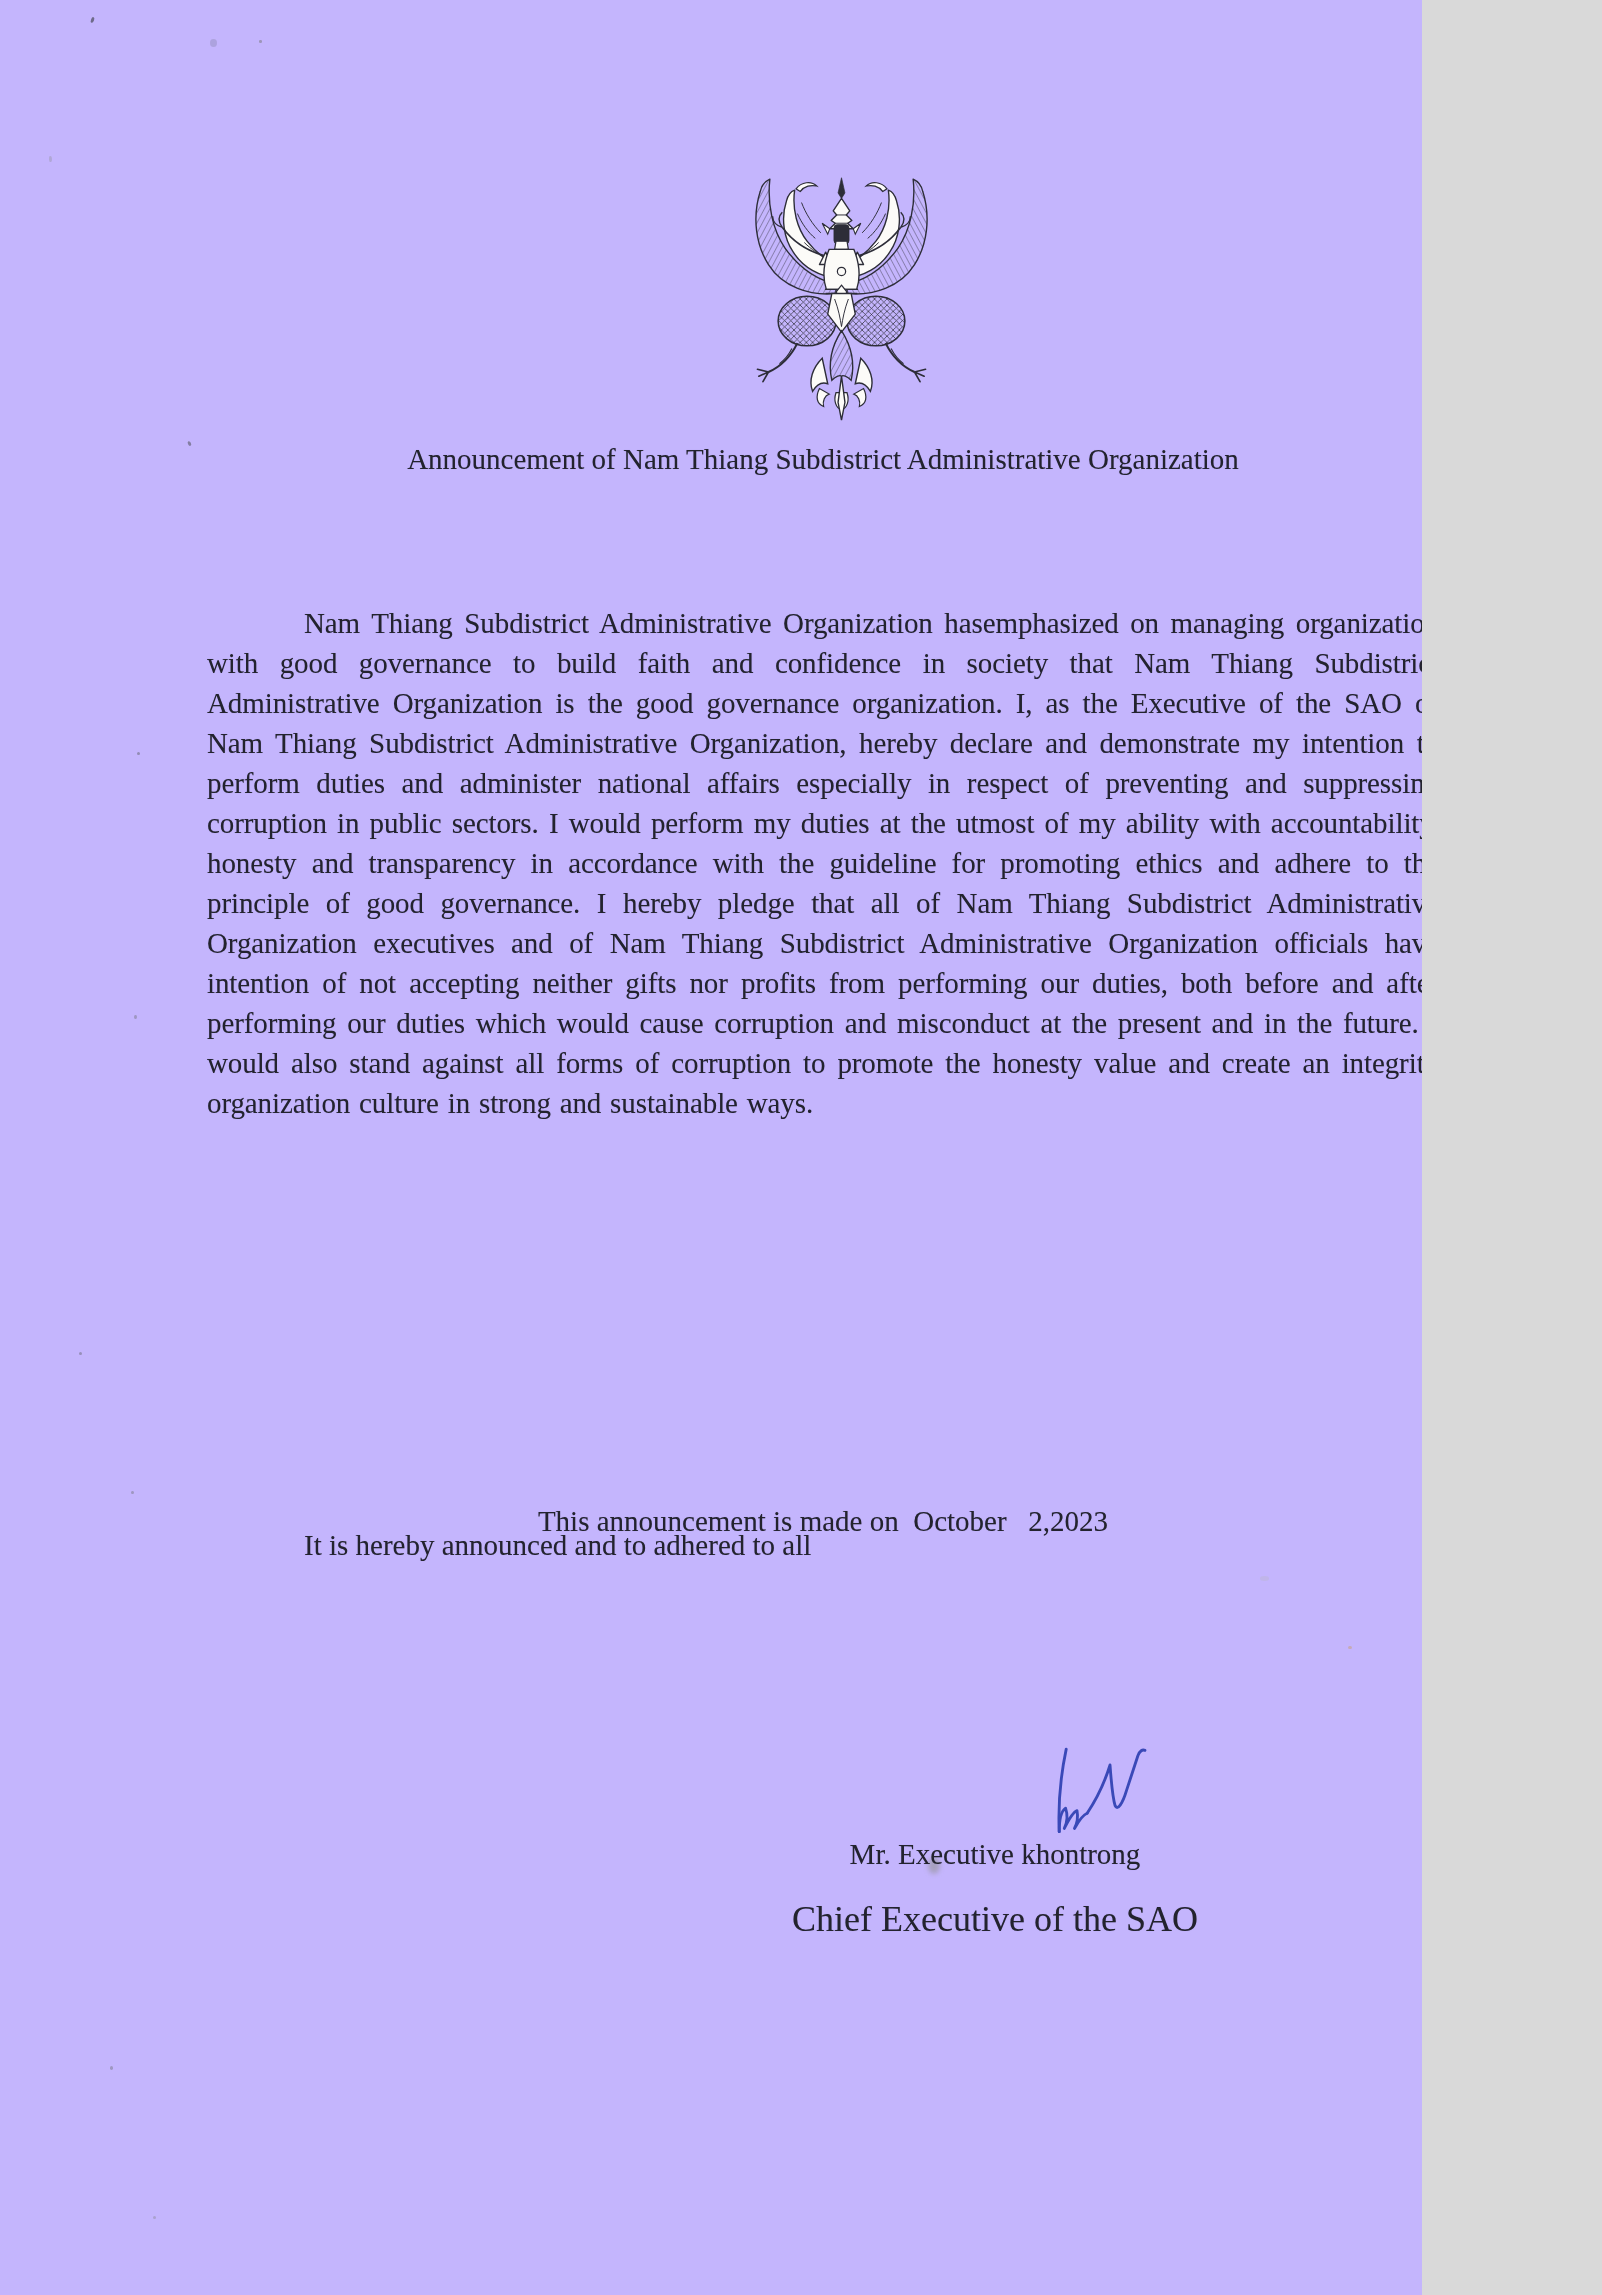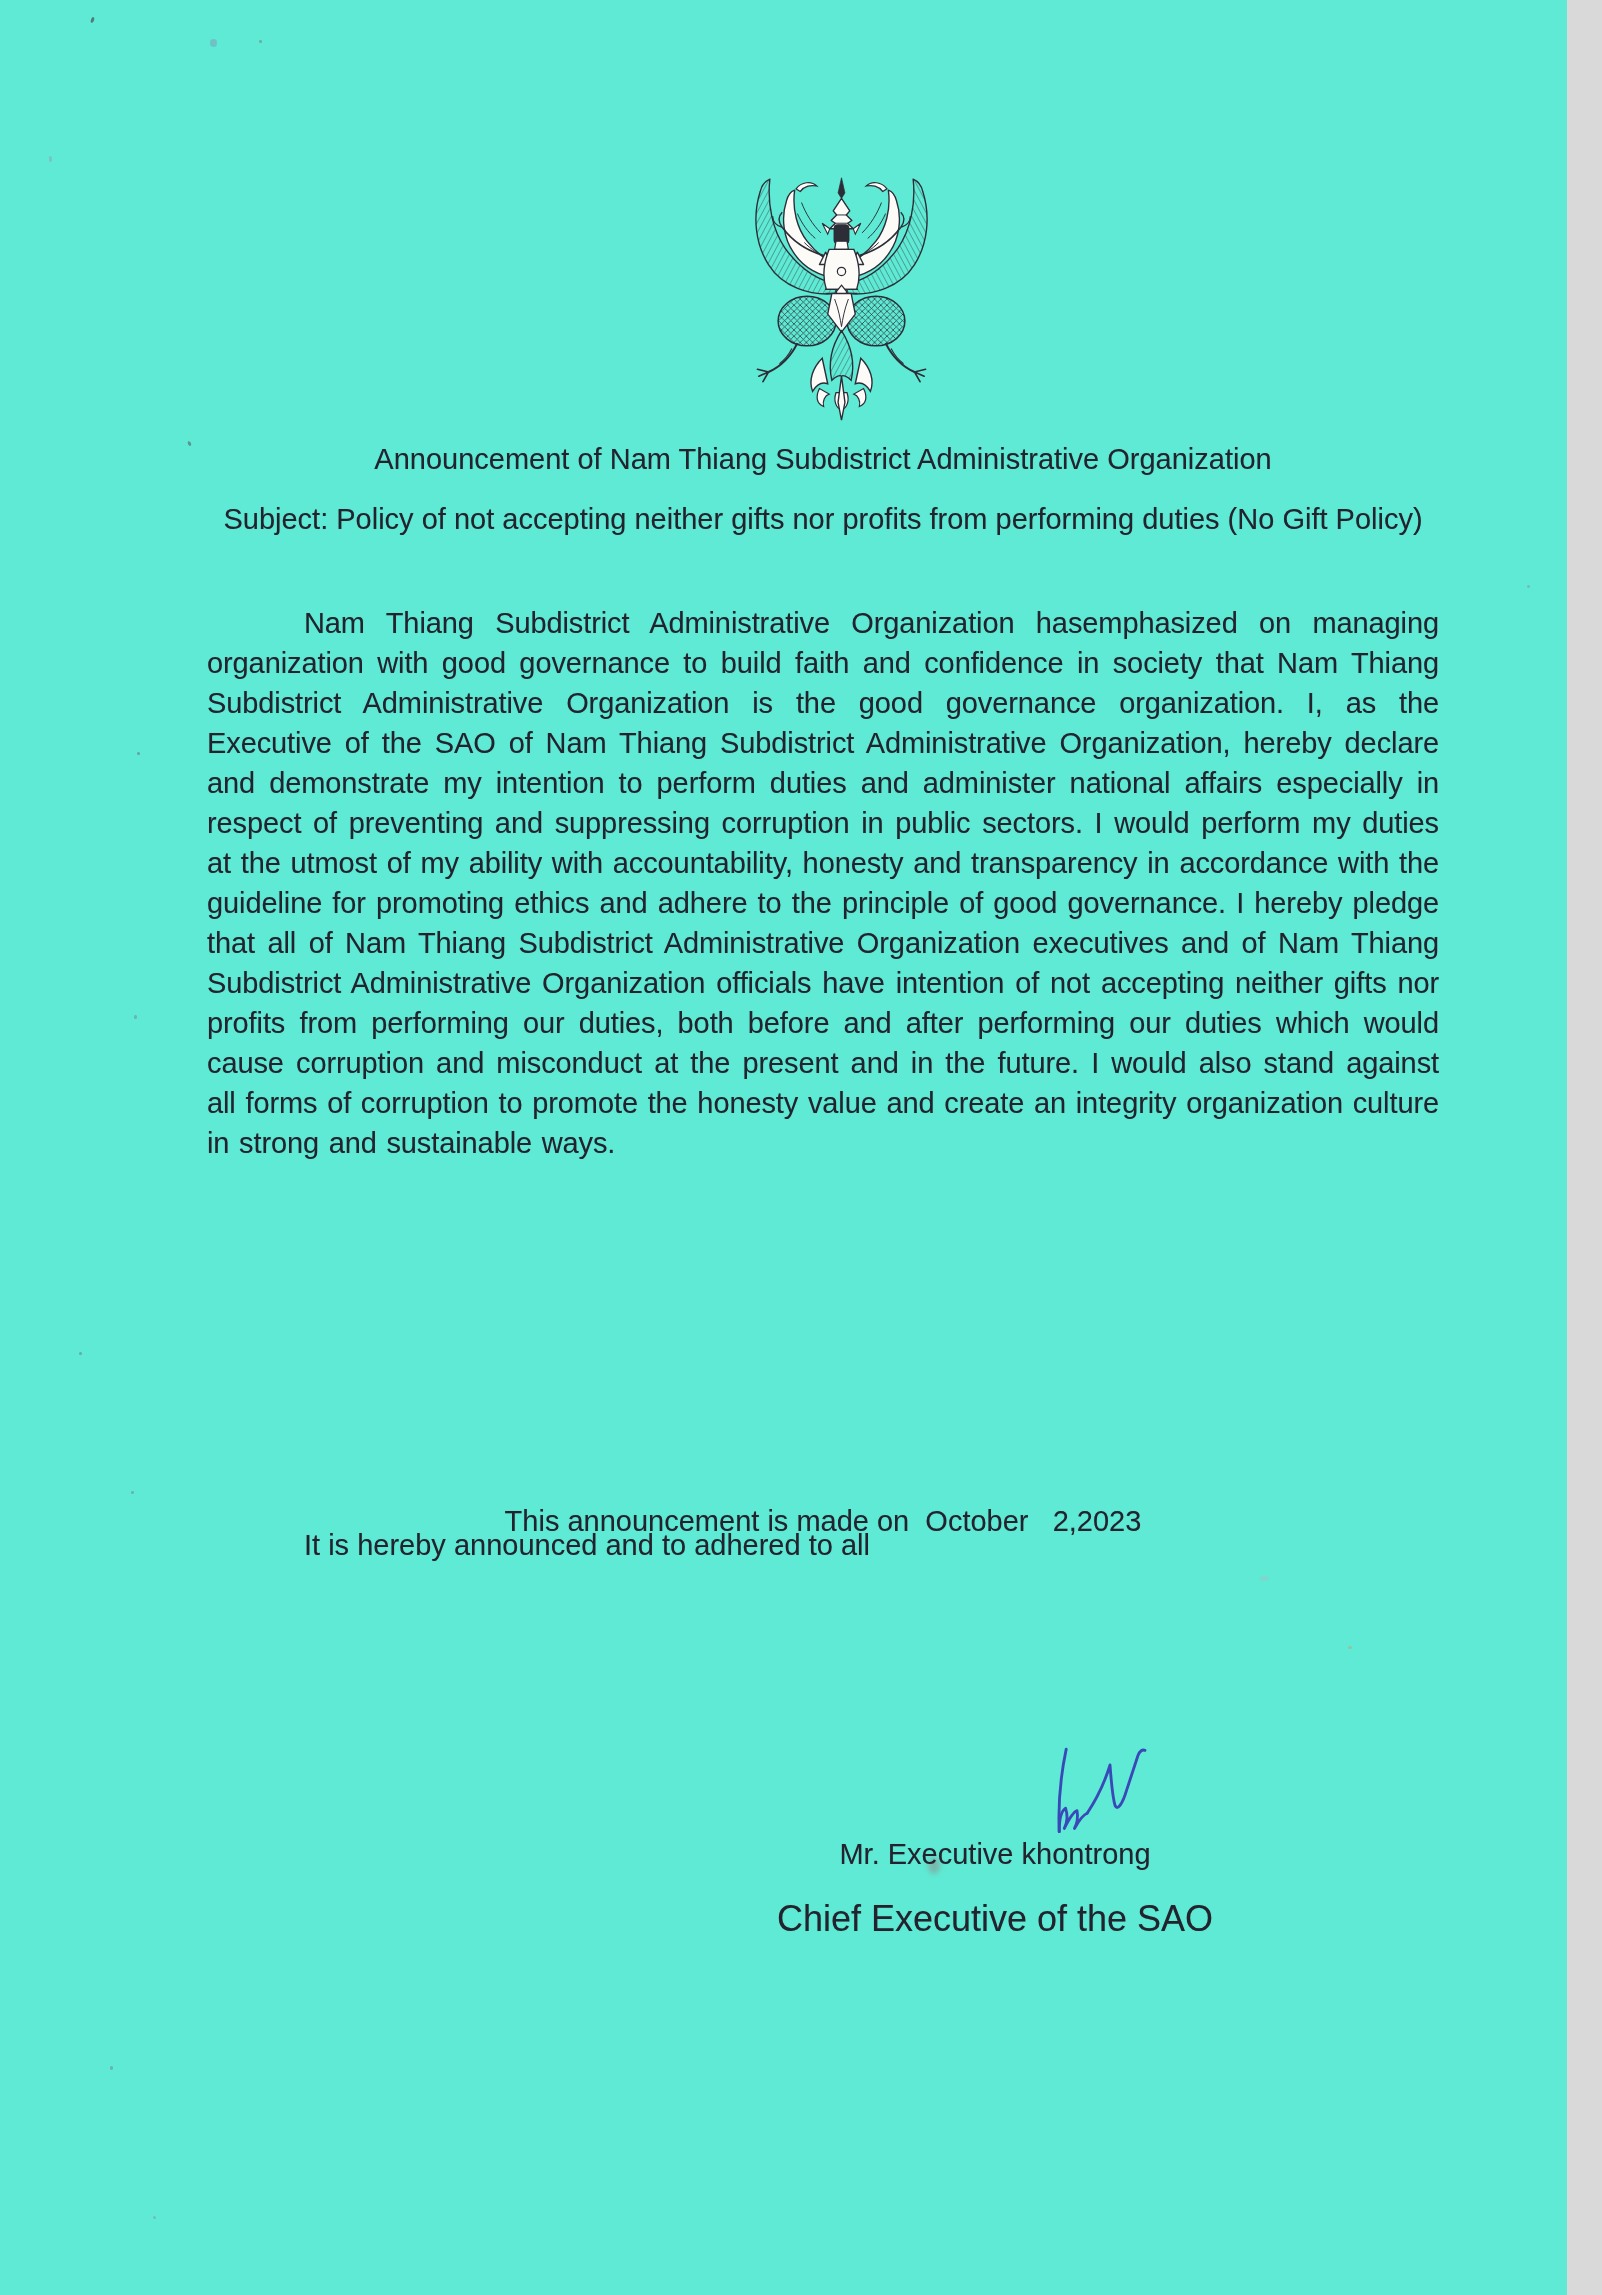--- a/index.html
+++ b/index.html
@@ -1,21 +1,21 @@
 <!DOCTYPE html>
 <html style="font-size:10.7px"><head>
 <meta charset="utf-8">
 <style>
   html,body{margin:0;padding:0;background:#d9d9d9;}
   .page{
     position:relative;
-    width:1567px;height:2295px;
-    background:#5eead4;
+    width:1422px;height:2295px;
+    background:#c4b5fd;
     overflow:hidden;
-    font-family:Liberation Sans, sans-serif;
+    font-family:Liberation Serif, serif;
     color:#23232e;
   }
   .txt{text-shadow:0 0 0.7px rgba(40,40,80,.25);}
   .heading{position:absolute;left:207px;top:429px;width:1232px;text-align:center;font-size:29px;font-weight:300;}
   .heading .hline{height:60px;line-height:60px;white-space:nowrap;}
   .body-par{
     position:absolute;left:207px;top:603px;width:1232px;
     font-size:29px;line-height:40px;font-weight:300;
     text-align:justify;text-indent:97px;
     letter-spacing:-0.1px;word-spacing:1.7px;margin:0;
@@ -92,21 +92,20 @@
 
     <path d="M150,226 C136,248 130,272 136,298 C142,292 148,290 150,292 C152,290 158,292 164,298 C170,272 164,248 150,226 Z" fill="url(#hatch)" stroke="#2d2d38" stroke-width="2"></path>
     <use href="#tailcurlL"></use>
     <use href="#tailcurlL" transform="translate(300,0) scale(-1,1)"></use>
     <path d="M142,316 C138,328 142,338 150,341 C158,338 162,328 158,316 Z" fill="#fcfbf8" stroke="#2d2d38" stroke-width="1.8"></path>
     <path d="M150,292 L145,330 L150,356 L155,330 Z" fill="#fcfbf8" stroke="#2d2d38" stroke-width="2"></path>
   </svg>
 
   <div class="heading txt">
     <div class="hline">Announcement of Nam Thiang Subdistrict Administrative Organization</div>
-    <div class="hline">Subject: Policy of not accepting neither gifts nor profits from performing duties (No Gift Policy)</div>
   </div>
 
   <p class="body-par txt">Nam Thiang Subdistrict Administrative Organization hasemphasized on managing organization with good governance to build faith and confidence in society that Nam Thiang Subdistrict Administrative Organization is the good governance organization. I, as the Executive of the SAO  of Nam Thiang Subdistrict Administrative Organization, hereby declare and demonstrate my intention to perform duties and administer national affairs especially in respect of preventing and suppressing corruption in public sectors. I would perform my duties at the utmost of my ability with accountability, honesty and transparency in accordance with the guideline for promoting ethics and adhere to the principle of good governance. I hereby pledge that all of Nam Thiang Subdistrict Administrative Organization executives and of Nam Thiang Subdistrict Administrative Organization officials have intention of not accepting neither gifts nor profits from performing our duties, both before and after performing our duties which would cause corruption and misconduct at the present and in the future. I would also stand against all forms of corruption to promote the honesty value and create an integrity organization culture in strong and sustainable ways.</p>
 
   <div class="closing txt">It is hereby announced and to adhered to all</div>
 
   <div class="dateline txt">This announcement is made on  October   2,2023</div>
 
   <svg class="signature" viewBox="0 0 200 170" xmlns="http://www.w3.org/2000/svg">
     <g fill="none" stroke="#3a49b8" stroke-width="4.5" stroke-linecap="round" stroke-linejoin="round">

